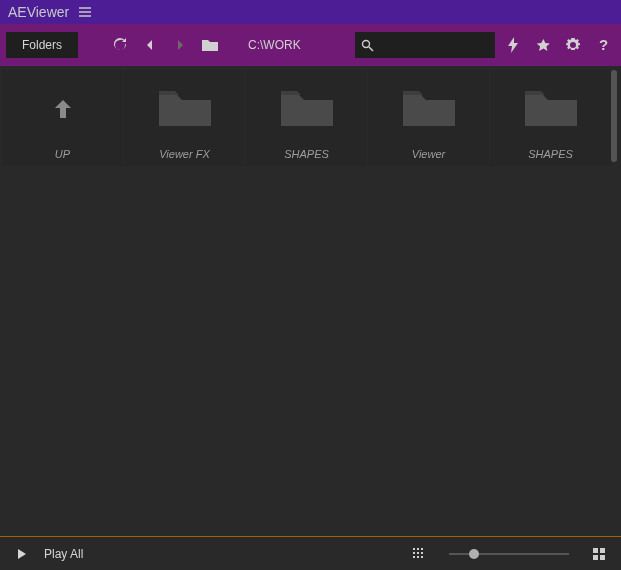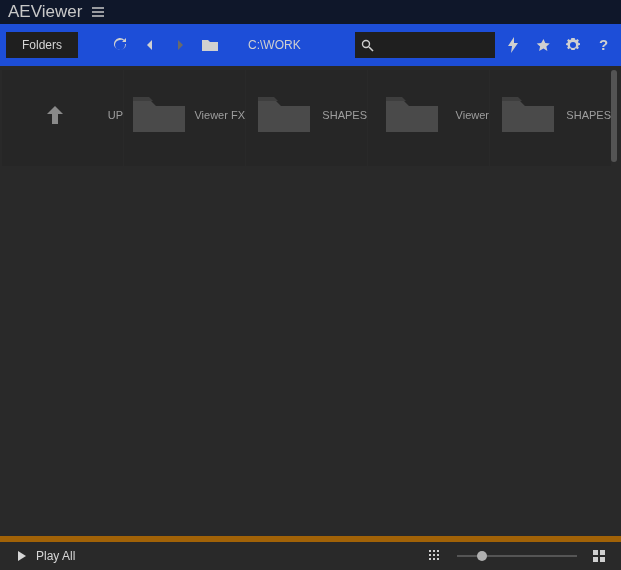--- a/index.html
+++ b/index.html
@@ -9,38 +9,38 @@
     background: #292929;
     font-family: "Segoe UI", Tahoma, sans-serif;
     color: #a8a8a8;
     font-size: 12px;
     overflow: hidden;
     display: flex;
     flex-direction: column;
   }
   .titlebar {
     height: 24px;
-    background: #0f172a;
+    background: #4c1d95;
     display: flex;
     align-items: center;
     padding: 0 8px;
     gap: 10px;
-    font-size: 17px;
+    font-size: 14px;
     color: #c8c8c8;
   }
   .menu-icon {
     cursor: pointer;
   }
   .toolbar {
     height: 42px;
     display: flex;
     align-items: center;
     padding: 0 6px;
     gap: 6px;
-    background: #1d4ed8;
+    background: #701a75;
   }
   .folders-btn {
     background: #1f1f1f;
     color: #d6d6d6;
     border: none;
     padding: 6px 16px;
     font-size: 12px;
     cursor: pointer;
   }
   .icon-btn {
@@ -84,25 +84,26 @@
     align-content: flex-start;
     overflow-y: auto;
     position: relative;
   }
   .tile {
     width: 121px;
     height: 96px;
     background: #262626;
     margin: 0 1px 2px 0;
     display: flex;
-    flex-direction: row;
+    flex-direction: column;
     align-items: center;
     justify-content: flex-end;
     padding-bottom: 6px;
     cursor: pointer;
+    font-style: italic;
   }
   .tile .thumb {
     flex: 1;
     display: flex;
     align-items: center;
     justify-content: center;
     width: 100%;
   }
   .tile .label {
     color: #9e9e9e;
@@ -116,23 +117,23 @@
     width: 6px;
     height: 92px;
     background: #545454;
     border-radius: 3px;
   }
   .footer {
     height: 34px;
     display: flex;
     align-items: center;
     padding: 0 10px;
-    gap: 2px;
+    gap: 10px;
     background: #292929;
-    border-top: 6px solid #a16207;
+    border-top: 1px solid #a16207;
   }
   .play-lbl { color: #d6d6d6; font-size: 12px; }
   .size-slider {
     width: 120px;
     height: 2px;
     background: #555;
     position: relative;
     margin: 0 8px;
   }
   .size-slider .knob {

